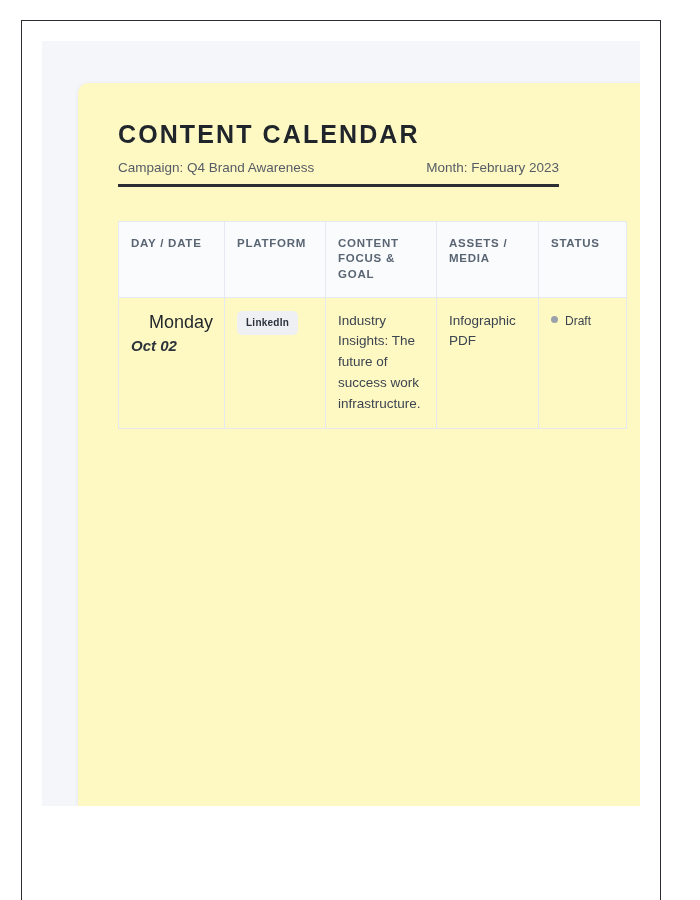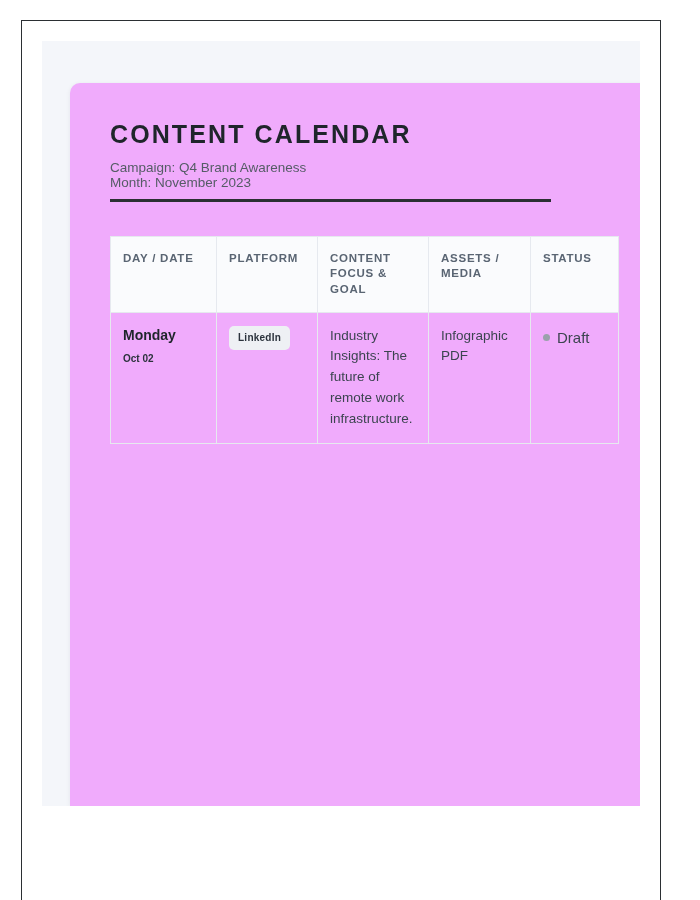--- a/index.html
+++ b/index.html
@@ -36,25 +36,25 @@
     top: 20px;
     width: 598px;
     height: 765px;
     background: #f4f6fa;
     overflow: hidden;
   }
 
   
   .doc-card {
     position: absolute;
-    left: 28px;
+    left: 36px;
     top: 42px;
     width: 600px;
     height: 723px;
-    background: #f0abfc;
+    background: #fef9c3;
     border-radius: 10px 0 0 0;
     box-shadow: 0 1px 5px rgba(20, 30, 60, 0.07);
     overflow: hidden;
   }
 
   .doc-inner {
     padding: 38px 0 0 40px;
   }
 
   
@@ -70,21 +70,20 @@
   .meta-row {
     display: flex;
     width: 441px;
     justify-content: space-between;
     align-items: baseline;
     font-size: 13.5px;
     color: #555c66;
     padding-bottom: 9px;
     border-bottom: 3px solid #2b2f33;
     box-sizing: border-box;
-    flex-direction: column;
   }
   .meta-item { white-space: nowrap; }
 
   
   .table-wrap {
     margin-top: 34px;
     width: 508px;
   }
   table.calendar {
     border-collapse: collapse;
@@ -116,31 +115,33 @@
   col.c-status  { width: 88px; }
 
   table.calendar tbody td {
     padding: 13px 11px 13px 12px;
     height: 97px;
     font-size: 13.5px;
     color: #3c4450;
     line-height: 1.55;
   }
   .cell-day-name {
-    font-weight: bold;
+    font-weight: normal;
     color: #1f252b;
-    font-size: 14px;
+    font-size: 18px;
     line-height: 1.3;
+    text-align: right;
   }
   .cell-day-date {
-    font-size: 10px;
+    font-size: 15px;
     font-weight: bold;
     color: #2b323c;
-    margin-top: 8px;
+    margin-top: 2px;
     line-height: 1.3;
+    font-style: italic;
   }
   td.platform-cell { padding-top: 15px; }
   .platform-badge {
     display: inline-block;
     background: #eef0f4;
     color: #2b323c;
     font-size: 10px;
     font-weight: bold;
     letter-spacing: 0.25px;
     border-radius: 5px;
@@ -158,37 +159,37 @@
     width: 7px;
     height: 7px;
     border-radius: 50%;
     background: #9aa1ab;
     margin-right: 7px;
     vertical-align: middle;
     position: relative;
     top: -1px;
   }
   .status-label {
-    font-size: 15px;
+    font-size: 12px;
     color: #3c4450;
   }
 </style>
 </head>
 <body>
 
 <div class="viewport-frame">
   <div class="page-backdrop">
     <div class="doc-card">
       <div class="doc-inner">
 
         <h1 class="doc-title">CONTENT CALENDAR</h1>
 
         <div class="meta-row">
           <span class="meta-item">Campaign: Q4 Brand Awareness</span>
-          <span class="meta-item">Month: November 2023</span>
+          <span class="meta-item">Month: February 2023</span>
         </div>
 
         <div class="table-wrap">
           <table class="calendar">
             <colgroup>
               <col class="c-day">
                 <col class="c-plat">
                 <col class="c-focus">
               <col class="c-assets">
                 <col class="c-status">
@@ -202,21 +203,21 @@
                 <th>STATUS</th>
               </tr>
             </thead>
             <tbody id="calendar-body">
                 <tr>
                   <td>
                     <div class="cell-day-name">Monday</div>
                     <div class="cell-day-date">Oct 02</div>
                   </td>
                   <td class="platform-cell"><span class="platform-badge">LinkedIn</span></td>
-                  <td>Industry Insights: The future of remote work infrastructure.</td>
+                  <td>Industry Insights: The future of success work infrastructure.</td>
                   <td>Infographic PDF</td>
                   <td class="status-cell"><span class="status-dot" style="background: rgb(154, 161, 171);"></span><span class="status-label">Draft</span></td>
                 </tr>
               </tbody>
           </table>
         </div>
 
       </div>
     </div>
   </div>

